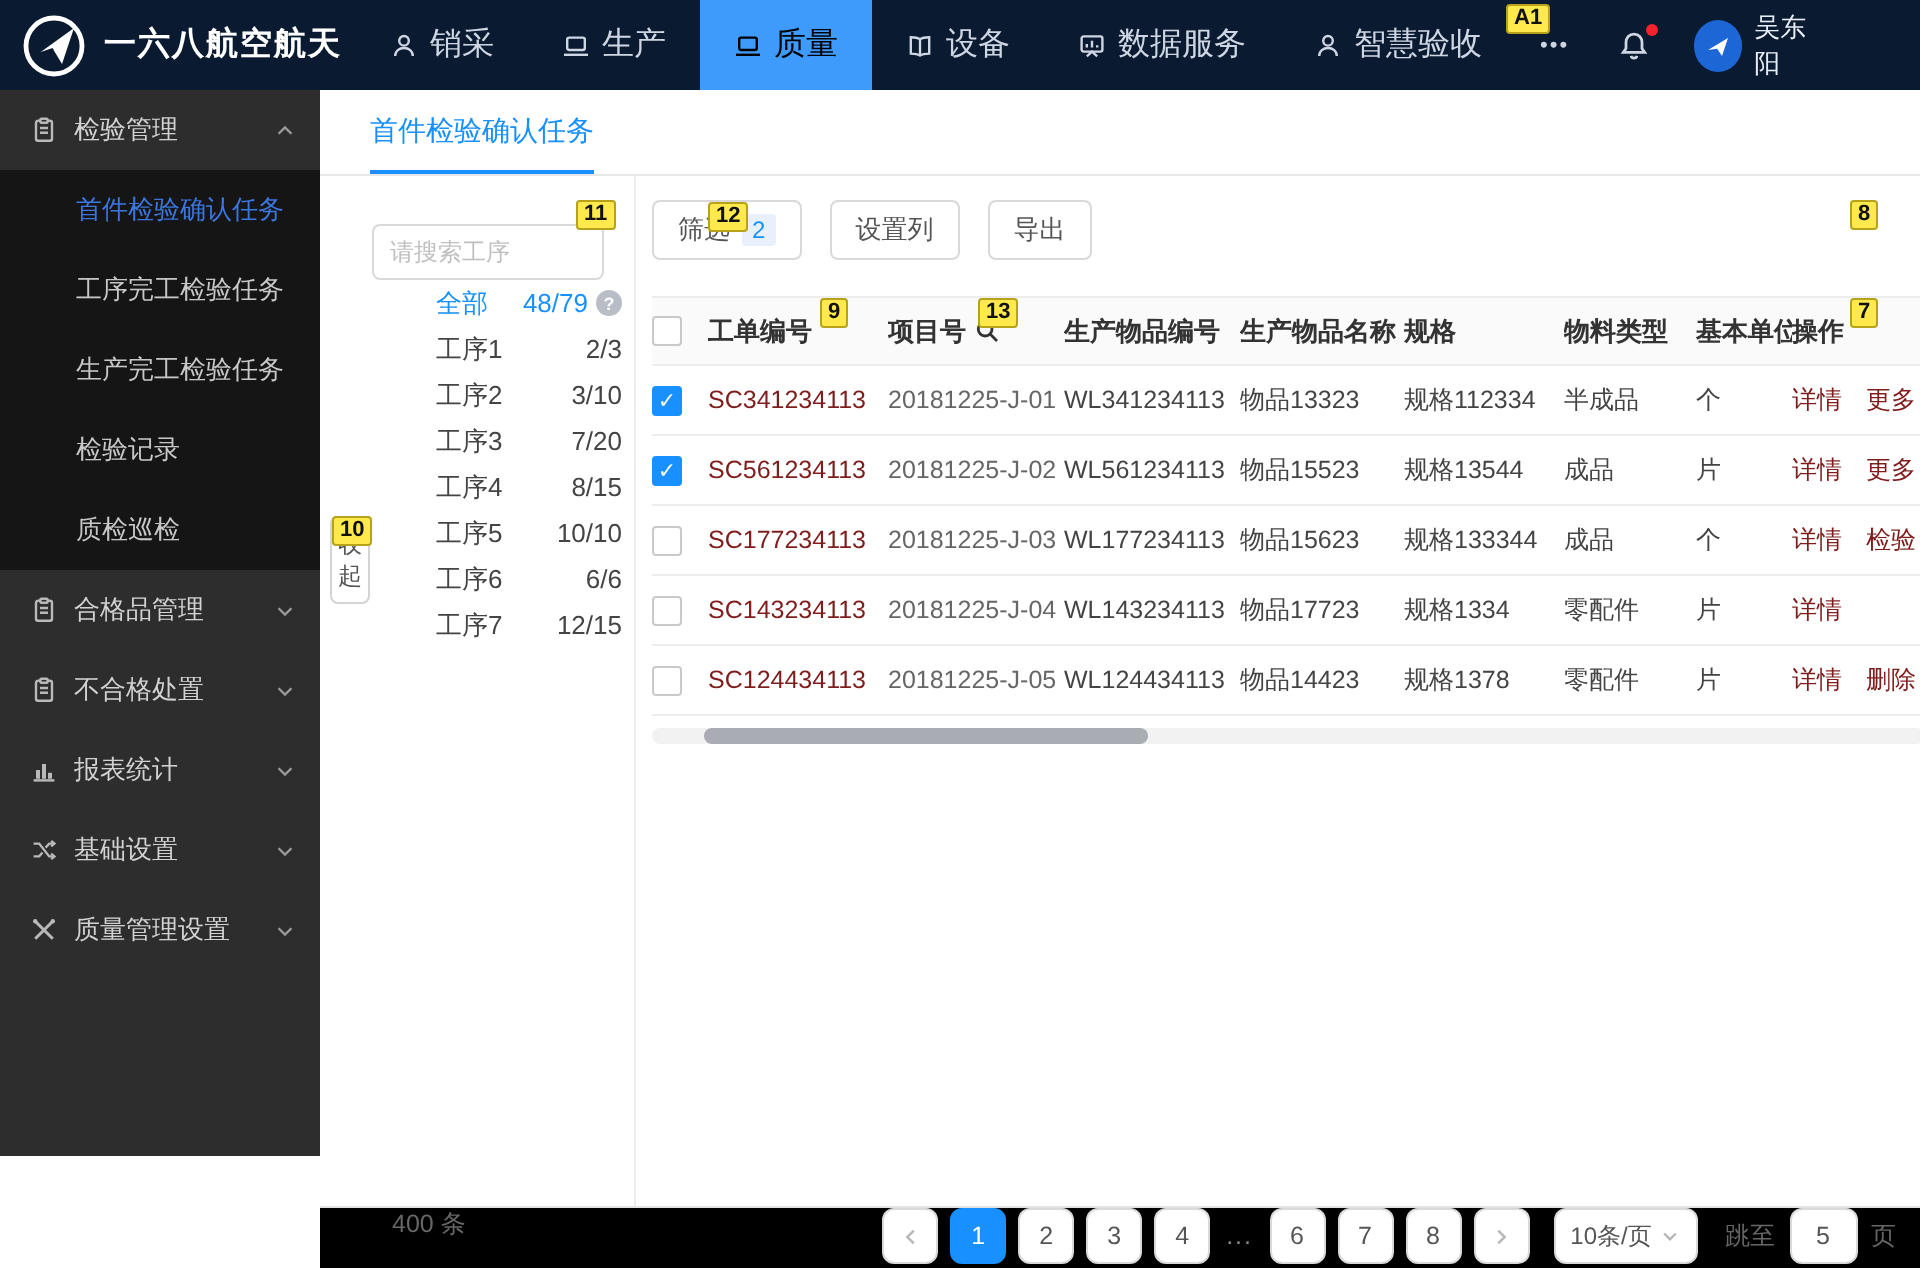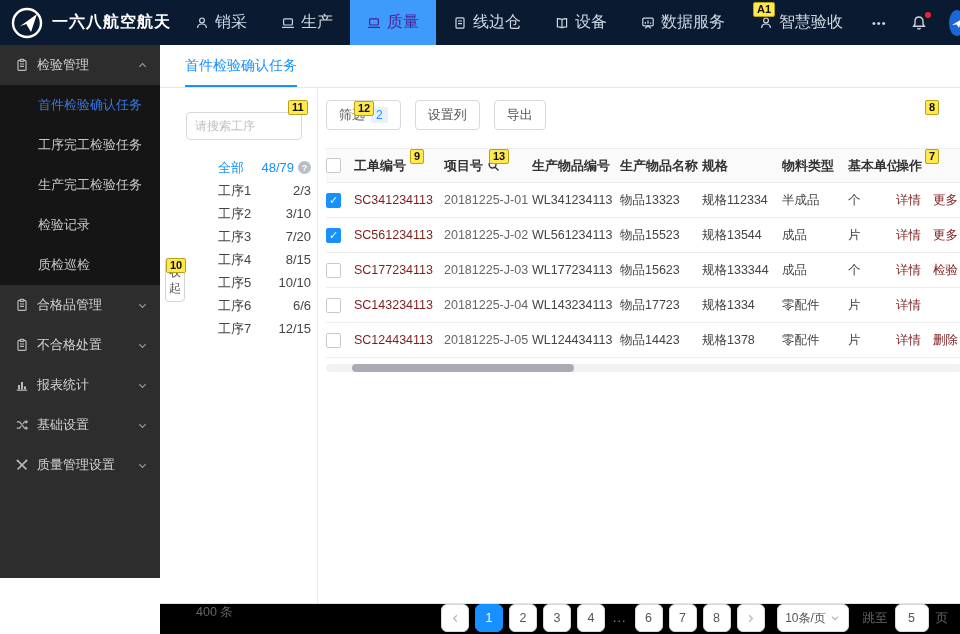--- a/index.html
+++ b/index.html
@@ -8,21 +8,21 @@
   .ico { display:inline-flex; align-items:center; justify-content:center; }
   svg { display:block; }
 
   
   .topbar { position:absolute; left:0; top:0; width:960px; height:45px; background:#0a1a30; display:flex; align-items:stretch; color:#cdd6e2; }
   .brand { display:flex; align-items:center; gap:8px; padding-left:10px; width:178px; flex:none; }
   .brand-logo { width:34px; height:34px; flex:none; }
   .brand-name { color:#fff; font-size:16px; font-weight:bold; letter-spacing:1px; white-space:nowrap; }
   .nav { display:flex; align-items:stretch; }
   .nav-item { display:flex; align-items:center; gap:6px; padding:0 17px; font-size:16px; cursor:pointer; white-space:nowrap; }
-  .nav-item.active { background:#3f9bfb; color:#4c1d95; }
+  .nav-item.active { background:#3f9bfb; color:#000000; }
   .nav-item .ico { color:inherit; }
   .topbar-right { margin-left:auto; display:flex; align-items:center; gap:0; padding-right:12px; }
   .more-dots { font-size:11px; letter-spacing:1px; padding:0 12px; color:#cdd6e2; cursor:pointer; }
   .bell-wrap { position:relative; padding:0 12px; cursor:pointer; }
   .bell-dot { position:absolute; top:-3px; right:8px; width:6px; height:6px; background:#f5222d; border-radius:50%; }
   .userchip { display:flex; align-items:center; gap:6px; padding:0 10px; cursor:pointer; }
   .avatar { width:26px; height:26px; border-radius:50%; background:#1d66d6; display:flex; align-items:center; justify-content:center; }
   .username { font-size:13px; color:#e7edf5; }
   .logout { display:flex; align-items:center; gap:6px; padding:0 8px 0 16px; font-size:13px; cursor:pointer; }
 
@@ -39,21 +39,21 @@
   .main { position:absolute; left:160px; top:45px; width:800px; height:589px; display:flex; flex-direction:column; background:#fff; }
   .tabbar { height:43px; flex:none; border-bottom:1px solid #e7e7e7; display:flex; align-items:flex-end; padding-left:25px; }
   .tab { color:#1890ff; font-size:14px; padding-bottom:10px; border-bottom:2px solid #1890ff; cursor:pointer; }
   .content { flex:1; display:flex; position:relative; overflow:hidden; }
   .collapse-col { width:26px; flex:none; position:relative; }
   .collapse-btn { position:absolute; left:5px; top:170px; width:20px; background:#fff; border:1px solid #d4d4d4; border-radius:4px; padding:5px 3px; font-size:12px; color:#555; text-align:center; line-height:1.35; cursor:pointer; }
 
   .panel { width:132px; flex:none; padding-top:24px; border-right:1px solid #ececec; }
   .panel-search { width:116px; height:28px; border:1px solid #d9d9d9; border-radius:4px; font-size:12px; padding:0 8px; color:#333; outline:none; font-family:inherit; }
   .panel-search::placeholder { color:#c0c0c0; }
-  .proc-list { margin-top:16px; font-size:13px; }
+  .proc-list { font-size:13px; }
   .proc-row { display:flex; align-items:center; padding:2.5px 6px 2.5px 32px; cursor:pointer; }
   .proc-row .pname { color:#444; }
   .proc-row .pcount { margin-left:auto; color:#444; }
   .proc-row.all .pname, .proc-row.all .pcount { color:#1890ff; }
   .q-ico { width:13px; height:13px; border-radius:50%; background:#b9bec6; color:#fff; font-size:9px; font-weight:bold; display:inline-flex; align-items:center; justify-content:center; margin-left:4px; }
 
   .table-col { flex:1; padding:12px 14px 0 8px; position:relative; }
   .toolbar { display:flex; align-items:flex-start; }
   .btn { display:inline-flex; align-items:center; gap:6px; height:30px; padding:0 12px; background:#fff; border:1px solid #d9d9d9; border-radius:4px; font-size:13px; color:#555; cursor:pointer; }
   .btn + .btn { margin-left:14px; }
@@ -136,29 +136,20 @@
           <svg width="14" height="14" viewBox="0 0 14 14" fill="none" stroke="currentColor" stroke-width="1.2">
             <rect x="2.6" y="2.8" width="8.8" height="6.2" rx="1"></rect>
             <path d="M1 11.4h12"></path>
           </svg>
         </span>
       <span>质量</span>
     </div>
     <div class="nav-item">
       <span class="ico">
           <svg width="14" height="14" viewBox="0 0 14 14" fill="none" stroke="currentColor" stroke-width="1.2">
-            <rect x="3" y="1.8" width="8" height="10.4" rx="1"></rect>
-            <path d="M5 5h4M5 7.6h4"></path>
-          </svg>
-        </span>
-      <span>线边仓</span>
-    </div>
-    <div class="nav-item">
-      <span class="ico">
-          <svg width="14" height="14" viewBox="0 0 14 14" fill="none" stroke="currentColor" stroke-width="1.2">
             <path d="M7 3.6C6 2.9 4.6 2.6 2.4 2.6v8.2c2.2 0 3.6.3 4.6 1 1-.7 2.4-1 4.6-1V2.6c-2.2 0-3.6.3-4.6 1z"></path>
             <path d="M7 3.6v8.2"></path>
           </svg>
         </span>
       <span>设备</span>
     </div>
     <div class="nav-item">
       <span class="ico">
           <svg width="14" height="14" viewBox="0 0 14 14" fill="none" stroke="currentColor" stroke-width="1.2">
             <rect x="1.8" y="2.2" width="10.4" height="7.6" rx="1"></rect>

